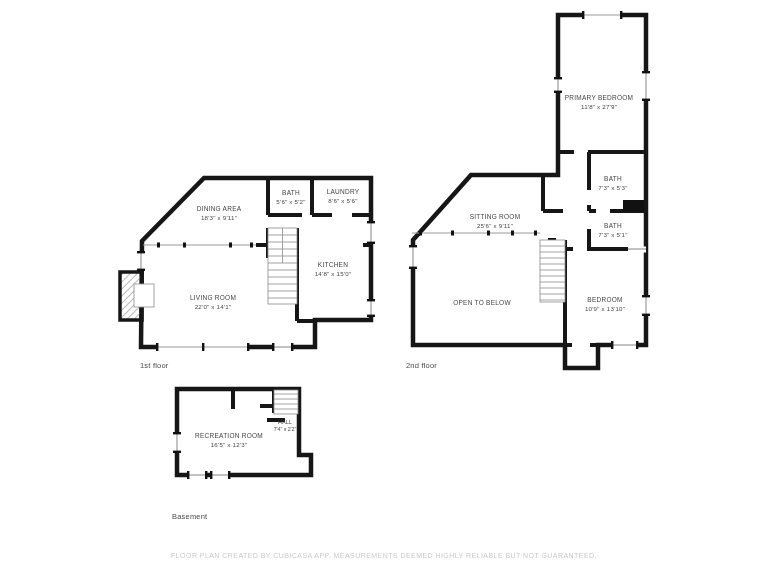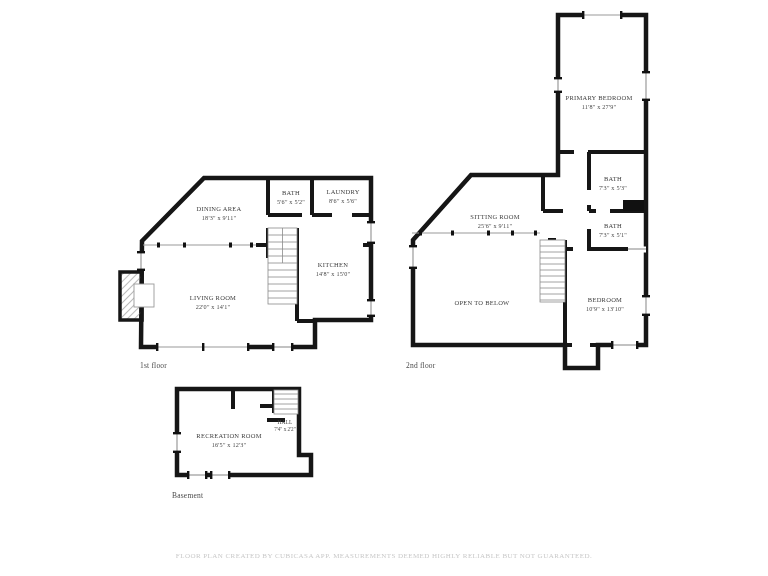--- a/index.html
+++ b/index.html
@@ -1,17 +1,17 @@
 <!DOCTYPE html>
 <html><head>
 <meta charset="utf-8">
 <style>
   html,body{margin:0;padding:0;background:#ffffff;}
   #page{position:relative;width:768px;height:576px;background:#ffffff;overflow:hidden;
-        font-family:Liberation Serif, serif;}
+        font-family:Liberation Sans, sans-serif;}
   svg{position:absolute;left:0;top:0;}
   .room-label{position:absolute;transform:translate(-50%,-50%);text-align:center;
               color:#3f3f3f;white-space:nowrap;}
   .room-label .rn{display:block;font-size:6.5px;letter-spacing:.25px;line-height:1.6;}
   .room-label .rd{display:block;font-size:6.2px;letter-spacing:.2px;line-height:1.4;color:#4a4a4a;}
   .room-label.small .rn{font-size:5.4px;letter-spacing:.1px;line-height:1.3;}
   .room-label.small .rd{font-size:5.2px;letter-spacing:0;line-height:1.2;}
   .floor-label{position:absolute;font-size:7.5px;color:#4a4a4a;letter-spacing:.2px;}
   #footer{position:absolute;left:0;right:0;top:552px;text-align:center;
           font-size:7px;color:#c9c9c9;letter-spacing:.45px;}
@@ -216,17 +216,17 @@
   <span class="rn">RECREATION ROOM</span>
   <span class="rd">16'5" x 12'3"</span>
 </div>
 <div class="room-label small" style="left:285px;top:426px">
   <span class="rn">HALL</span>
   <span class="rd">7'4" x 2'2"</span>
 </div>
 
 <div class="floor-label" style="left:140px;top:361px">1st floor</div>
 <div class="floor-label" style="left:406px;top:361px">2nd floor</div>
-<div class="floor-label" style="left:172px;top:491px">Basement</div>
+<div class="floor-label" style="left:172px;top:512px">Basement</div>
 
 <div id="footer">FLOOR PLAN CREATED BY CUBICASA APP. MEASUREMENTS DEEMED HIGHLY RELIABLE BUT NOT GUARANTEED.</div>
 
 </div>
 
 </body></html>

